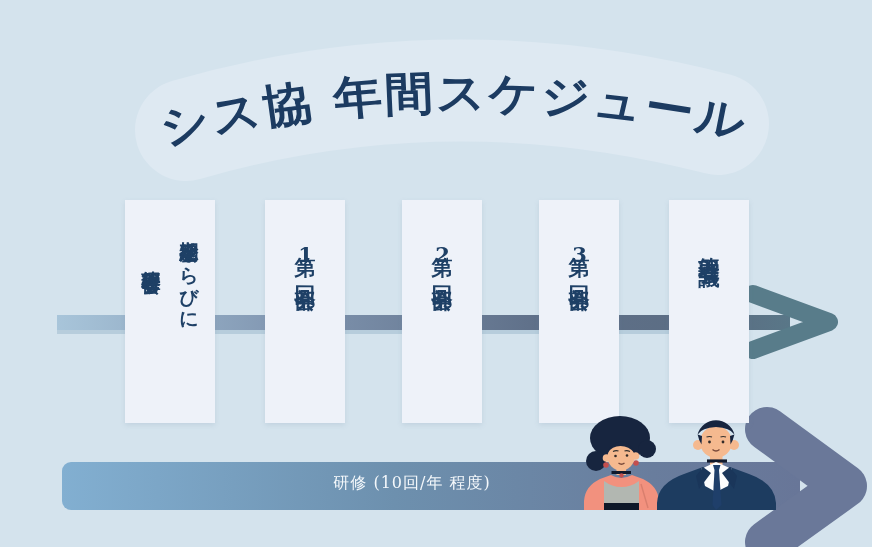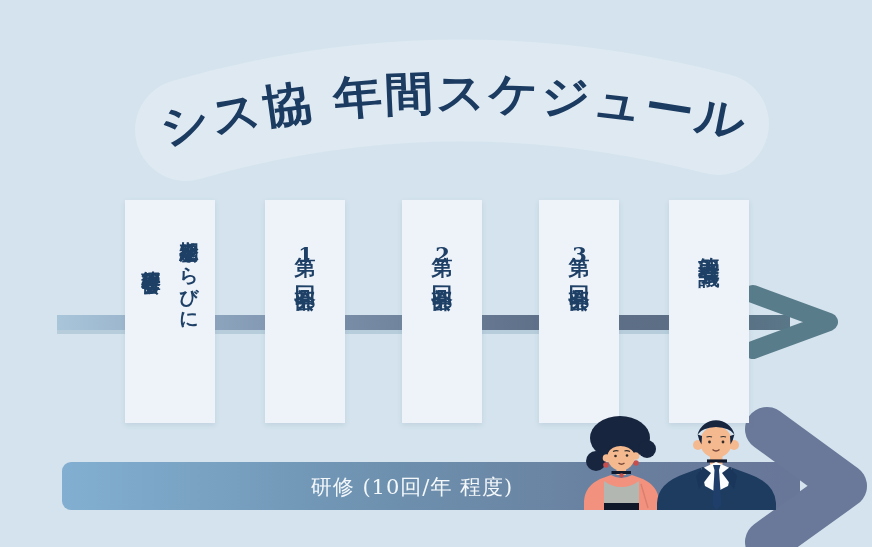--- a/index.html
+++ b/index.html
@@ -26,21 +26,21 @@
   .card-double .vtext span{display:block;}
   .card-double .vtext .col1{margin-top:26px;}
   .card-double .vtext .col2{margin-top:56px;}
   #card1{left:125px;width:90px;}
   #card2{left:265px;width:80px;}
   #card3{left:402px;width:80px;}
   #card4{left:539px;width:80px;}
   #card5{left:669px;width:80px;}
   #training-label{
     position:absolute;left:62px;top:473px;width:700px;z-index:3;
-    text-align:center;font-size:21px;letter-spacing:1px;
+    text-align:center;font-size:16px;letter-spacing:1px;
     color:var(--bottom-arrow-text,#f4f8fb);
   }
   #people-svg{z-index:4;}
   #bg-svg{z-index:0;}
   .title-text{
     font-size:46px;font-weight:700;letter-spacing:2px;
     fill:var(--title-text,#1c3b61);
     font-family:"DejaVu Serif","Liberation Serif",serif;
   }
 </style>

